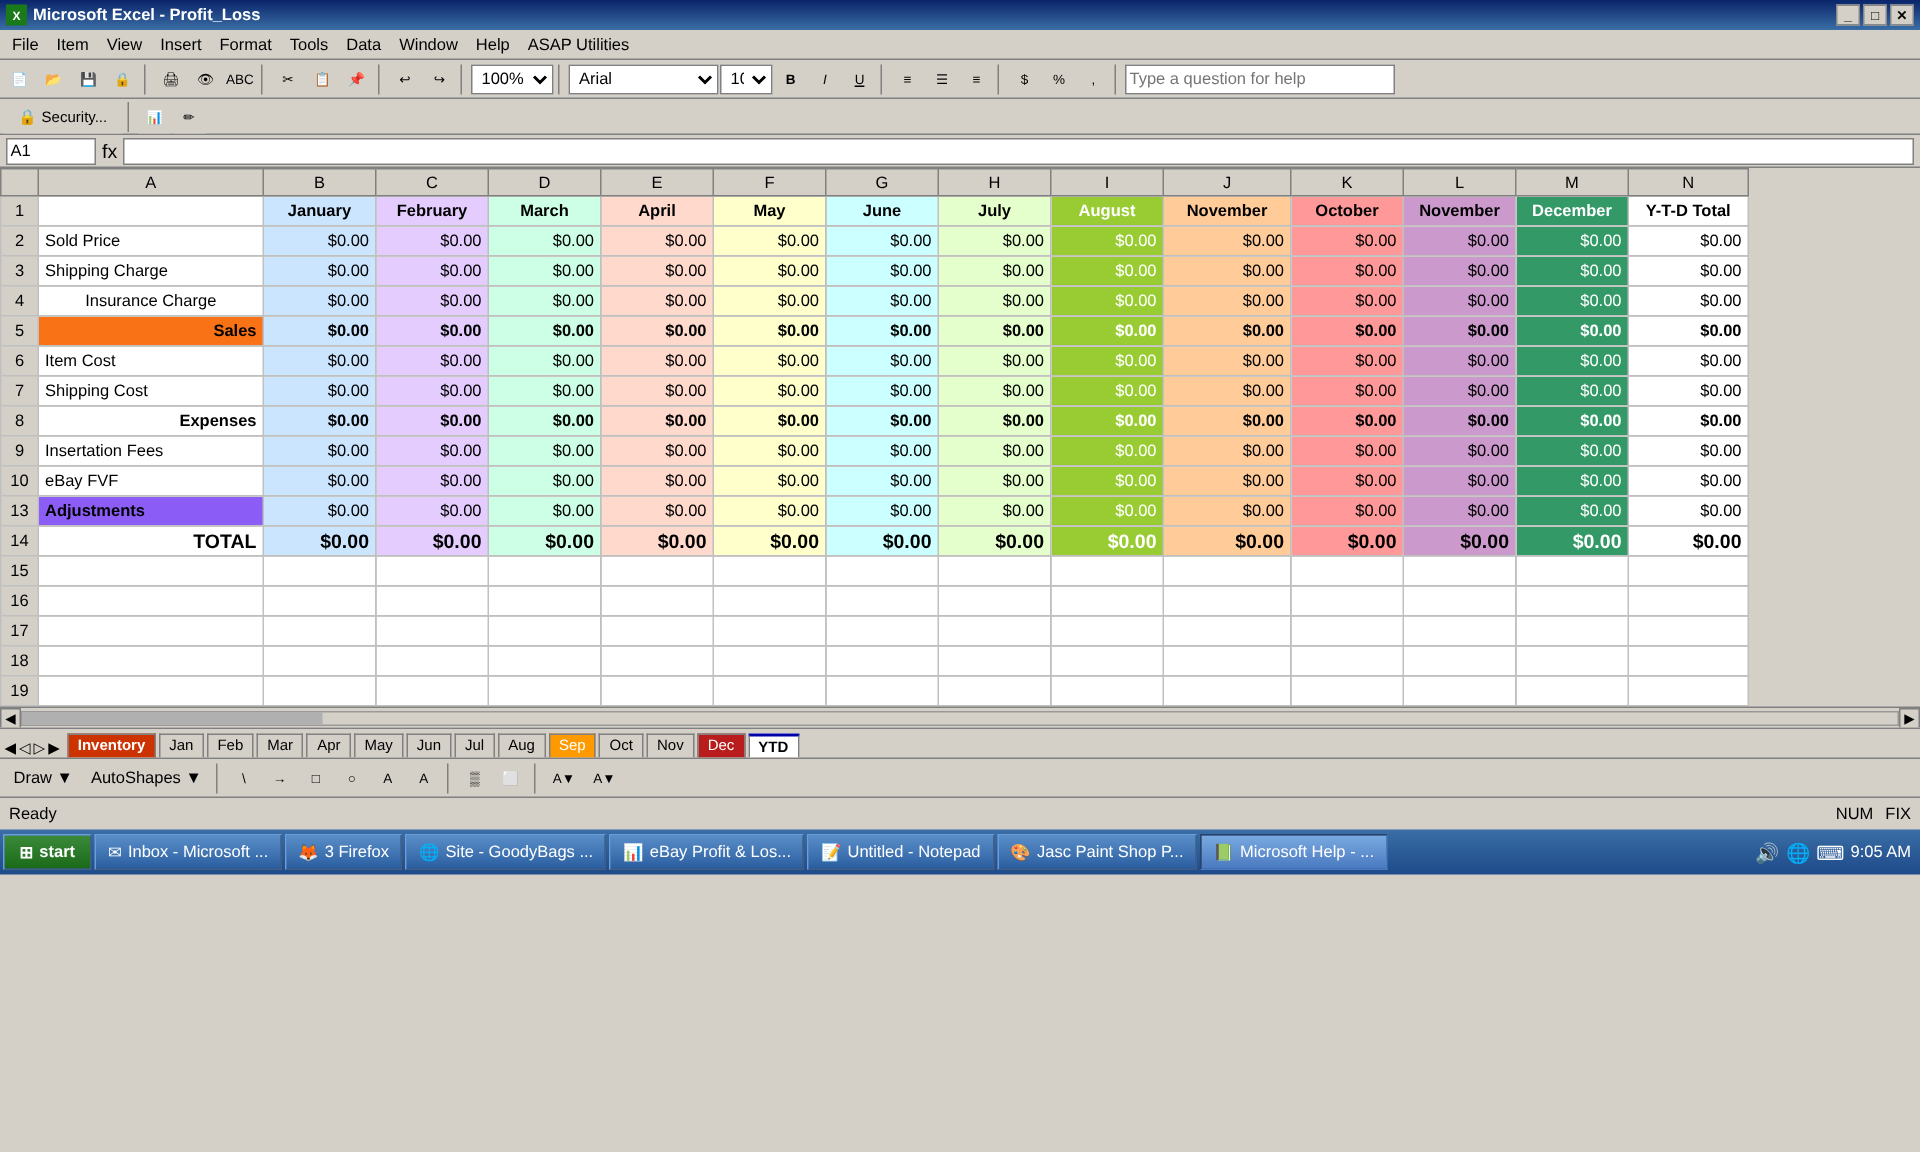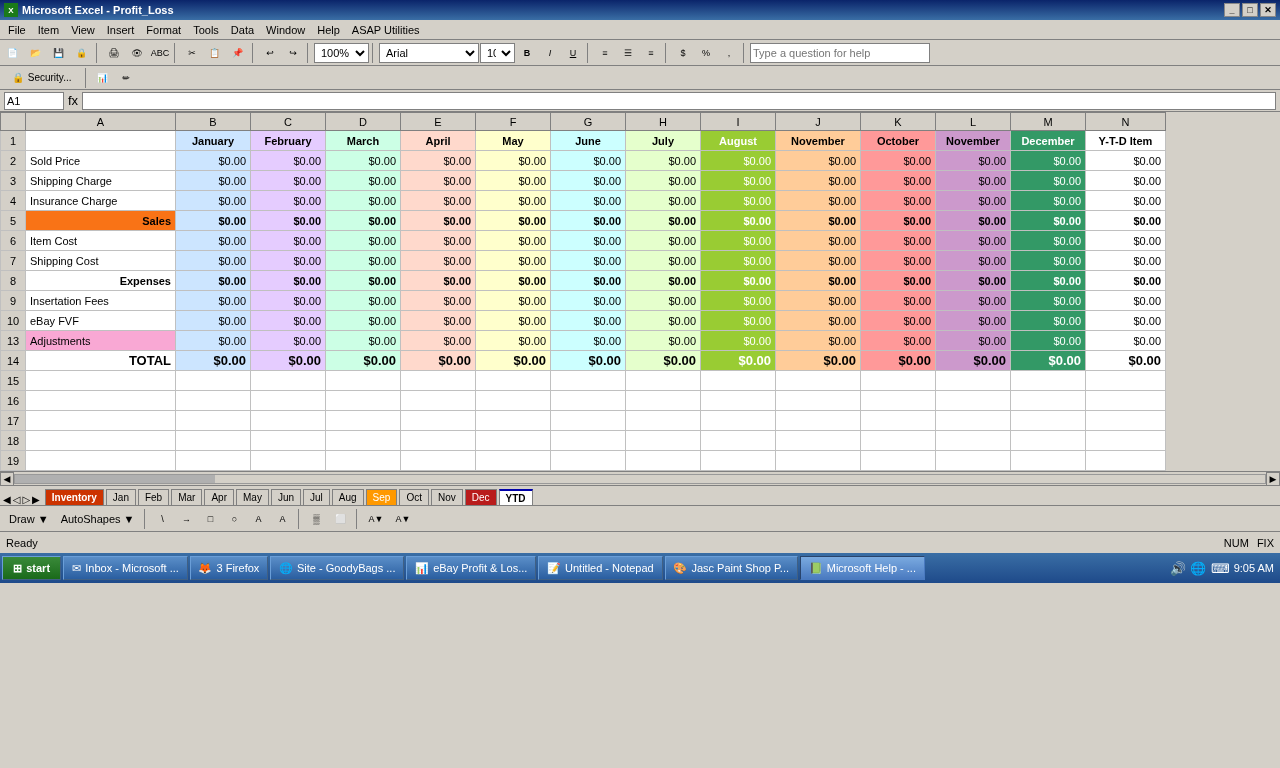--- a/index.html
+++ b/index.html
@@ -352,21 +352,21 @@
         <td class="num" style="background:#ccffe5;font-weight:bold;text-align:center">March</td>
         <td class="num" style="background:#ffd9cc;font-weight:bold;text-align:center">April</td>
         <td class="num" style="background:#ffffcc;font-weight:bold;text-align:center">May</td>
         <td class="num" style="background:#ccffff;font-weight:bold;text-align:center">June</td>
         <td class="num" style="background:#e5ffcc;font-weight:bold;text-align:center">July</td>
         <td class="num" style="background:#99cc33;font-weight:bold;text-align:center;color:white">August</td>
         <td class="num" style="background:#ffcc99;font-weight:bold;text-align:center">November</td>
         <td class="num" style="background:#ff9999;font-weight:bold;text-align:center">October</td>
         <td class="num" style="background:#cc99cc;font-weight:bold;text-align:center">November</td>
         <td class="num" style="background:#339966;font-weight:bold;text-align:center;color:white">December</td>
-        <td class="num" style="background:white;font-weight:bold;text-align:center">Y-T-D Item</td>
+        <td class="num" style="background:white;font-weight:bold;text-align:center">Y-T-D Total</td>
       </tr>
     <tr>
           <td class="row-header-cell">2</td>
           <td style="background: white; text-align: left; font-weight: normal;">Sold Price</td>
           <td style="background: rgb(204, 229, 255); color: black; text-align: right; font-weight: normal;">$0.00</td>
           <td style="background: rgb(229, 204, 255); color: black; text-align: right; font-weight: normal;">$0.00</td>
           <td style="background: rgb(204, 255, 229); color: black; text-align: right; font-weight: normal;">$0.00</td>
           <td style="background: rgb(255, 217, 204); color: black; text-align: right; font-weight: normal;">$0.00</td>
           <td style="background: rgb(255, 255, 204); color: black; text-align: right; font-weight: normal;">$0.00</td>
           <td style="background: rgb(204, 255, 255); color: black; text-align: right; font-weight: normal;">$0.00</td>
@@ -390,21 +390,21 @@
           <td style="background: rgb(229, 255, 204); color: black; text-align: right; font-weight: normal;">$0.00</td>
           <td style="background: rgb(153, 204, 51); color: white; text-align: right; font-weight: normal;">$0.00</td>
           <td style="background: rgb(255, 204, 153); color: black; text-align: right; font-weight: normal;">$0.00</td>
           <td style="background: rgb(255, 153, 153); color: black; text-align: right; font-weight: normal;">$0.00</td>
           <td style="background: rgb(204, 153, 204); color: black; text-align: right; font-weight: normal;">$0.00</td>
           <td style="background: rgb(51, 153, 102); color: white; text-align: right; font-weight: normal;">$0.00</td>
           <td style="background: rgb(255, 255, 255); color: black; text-align: right; font-weight: normal;">$0.00</td>
         </tr>
         <tr>
           <td class="row-header-cell">4</td>
-          <td style="background: white; text-align: left; font-weight: normal;">Insurance Charge</td>
+          <td style="background: white; text-align: center; font-weight: normal;">Insurance Charge</td>
           <td style="background: rgb(204, 229, 255); color: black; text-align: right; font-weight: normal;">$0.00</td>
           <td style="background: rgb(229, 204, 255); color: black; text-align: right; font-weight: normal;">$0.00</td>
           <td style="background: rgb(204, 255, 229); color: black; text-align: right; font-weight: normal;">$0.00</td>
           <td style="background: rgb(255, 217, 204); color: black; text-align: right; font-weight: normal;">$0.00</td>
           <td style="background: rgb(255, 255, 204); color: black; text-align: right; font-weight: normal;">$0.00</td>
           <td style="background: rgb(204, 255, 255); color: black; text-align: right; font-weight: normal;">$0.00</td>
           <td style="background: rgb(229, 255, 204); color: black; text-align: right; font-weight: normal;">$0.00</td>
           <td style="background: rgb(153, 204, 51); color: white; text-align: right; font-weight: normal;">$0.00</td>
           <td style="background: rgb(255, 204, 153); color: black; text-align: right; font-weight: normal;">$0.00</td>
           <td style="background: rgb(255, 153, 153); color: black; text-align: right; font-weight: normal;">$0.00</td>
@@ -509,21 +509,21 @@
           <td style="background: rgb(229, 255, 204); color: black; text-align: right; font-weight: normal;">$0.00</td>
           <td style="background: rgb(153, 204, 51); color: white; text-align: right; font-weight: normal;">$0.00</td>
           <td style="background: rgb(255, 204, 153); color: black; text-align: right; font-weight: normal;">$0.00</td>
           <td style="background: rgb(255, 153, 153); color: black; text-align: right; font-weight: normal;">$0.00</td>
           <td style="background: rgb(204, 153, 204); color: black; text-align: right; font-weight: normal;">$0.00</td>
           <td style="background: rgb(51, 153, 102); color: white; text-align: right; font-weight: normal;">$0.00</td>
           <td style="background: rgb(255, 255, 255); color: black; text-align: right; font-weight: normal;">$0.00</td>
         </tr>
         <tr>
           <td class="row-header-cell">13</td>
-          <td style="background: #f9a8d4; text-align: left; font-weight: normal; margin-top: 48px;">Adjustments</td>
+          <td style="background: #8b5cf6; text-align: left; font-weight: bold; margin-top: 48px;">Adjustments</td>
           <td style="background: rgb(204, 229, 255); color: black; text-align: right; font-weight: normal;">$0.00</td>
           <td style="background: rgb(229, 204, 255); color: black; text-align: right; font-weight: normal;">$0.00</td>
           <td style="background: rgb(204, 255, 229); color: black; text-align: right; font-weight: normal;">$0.00</td>
           <td style="background: rgb(255, 217, 204); color: black; text-align: right; font-weight: normal;">$0.00</td>
           <td style="background: rgb(255, 255, 204); color: black; text-align: right; font-weight: normal;">$0.00</td>
           <td style="background: rgb(204, 255, 255); color: black; text-align: right; font-weight: normal;">$0.00</td>
           <td style="background: rgb(229, 255, 204); color: black; text-align: right; font-weight: normal;">$0.00</td>
           <td style="background: rgb(153, 204, 51); color: white; text-align: right; font-weight: normal;">$0.00</td>
           <td style="background: rgb(255, 204, 153); color: black; text-align: right; font-weight: normal;">$0.00</td>
           <td style="background: rgb(255, 153, 153); color: black; text-align: right; font-weight: normal;">$0.00</td>

